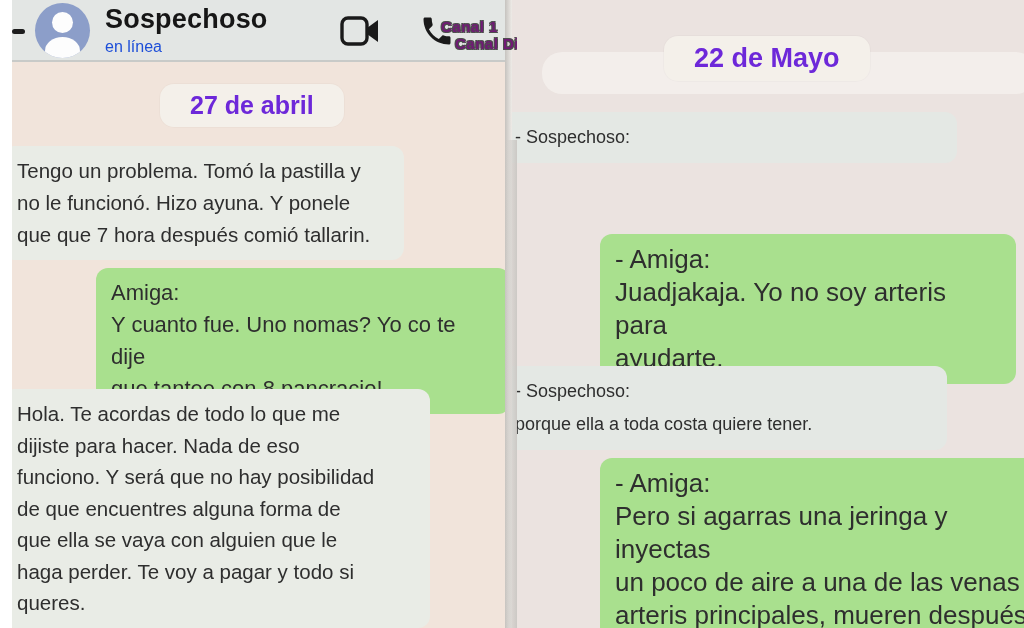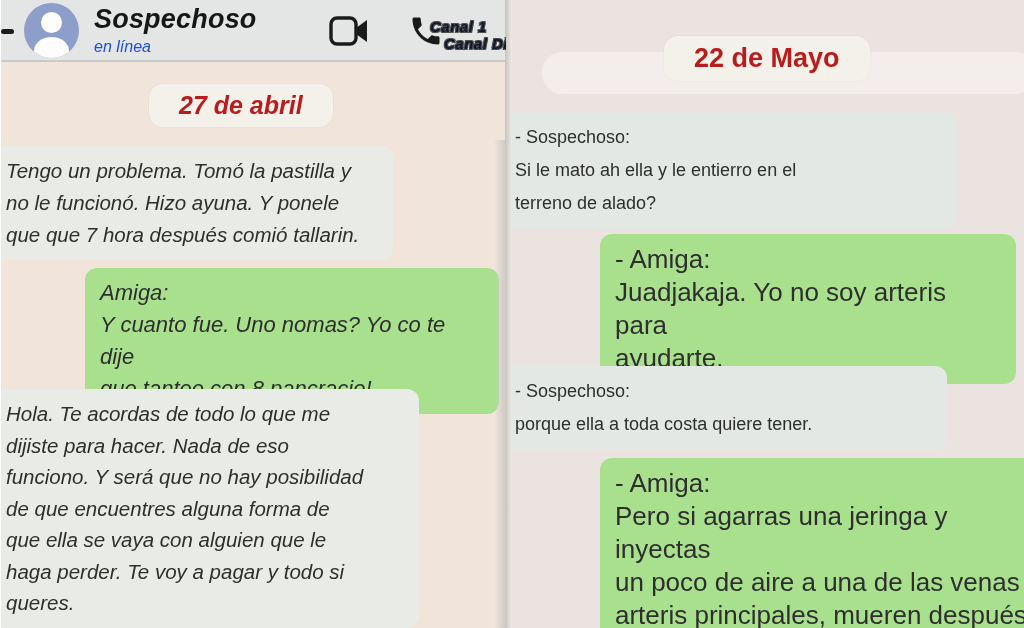--- a/index.html
+++ b/index.html
@@ -6,21 +6,21 @@
   * { box-sizing: border-box; }
   .canvas {
     position: relative;
     width: 1024px; height: 628px;
     overflow: hidden;
     font-family: "Liberation Sans", "DejaVu Sans", sans-serif;
     color: var(--text, #2e2e2e);
     background:#fff;
   }
   .panel { position:absolute; top:0; height:628px; overflow:hidden; }
-  .panel-left { left:1px; width:505px; background: var(--left-bg, #f1e4db); font-style: italic; }
+  .panel-left { left:12px; width:505px; background: var(--left-bg, #f1e4db); }
   .panel-right { left:512px; width:512px; background: var(--right-bg, #ebe3e0); }
   .divider { position:absolute; left:505px; top:0; width:7px; height:628px;
              background: linear-gradient(90deg,#c6c3bf,#eeebe7); }
 
   
   .header {
     position:absolute; left:0; top:0; width:505px; height:62px;
     background: var(--header-bg, #e3e6e4);
     border-bottom: 2px solid #c8cac8;
   }
@@ -32,31 +32,31 @@
                   border-radius:50%; background:#fdfdfd; }
   .avatar .body { position:absolute; left:10px; top:34px; width:35px; height:28px;
                   border-radius:50% 50% 0 0; background:#fdfdfd; }
   .contact-name { position:absolute; left:93px; top:4px; font-size:27px; font-weight:600;
                   color:#161616; letter-spacing:0.2px; }
   .contact-status { position:absolute; left:93px; top:38px; font-size:16px; color:#1d4ed8; }
   .icon-video { position:absolute; left:327px; top:14px; width:42px; height:34px; }
   .icon-phone { position:absolute; left:407px; top:13px; width:36px; height:36px; }
   .watermark { position:absolute; left:429px; top:18px; width:90px; font-size:15px;
                font-weight:700; line-height:17px; letter-spacing:0.5px;
-               color:#0f172a;
+               color:#701a75;
                text-shadow:-1px -1px 0 #4e4e4e, 1px -1px 0 #4e4e4e,
                            -1px 1px 0 #4e4e4e, 1px 1px 0 #4e4e4e;
                z-index:5; white-space:nowrap; }
   .watermark .wm2 { display:block; margin-left:14px; }
 
   
   .date-pill {
     position:absolute; padding:7px 30px; border-radius:14px;
     background: var(--date-pill-bg, #f4f0ea);
-    font-weight:700; color:#b91c1c; box-shadow:0 0 0 1px rgba(0,0,0,0.02);
+    font-weight:700; color:#6d28d9; box-shadow:0 0 0 1px rgba(0,0,0,0.02);
   }
   .bubble { position:absolute; border-radius:12px; padding:9px 15px;
             color: var(--text, #2e2e2e); }
   .bubble .msg-text, .bubble .msg-sender { white-space: pre-line; }
   .in-l  { background: var(--incoming-bubble, #e9ece6); font-size:20.5px; line-height:32px; }
   .in-r  { background: var(--incoming-bubble-right, #e4e8e4); font-size:18px; line-height:33px; }
   .out-l { background: var(--green-bubble, #a9e08e); font-size:22px; line-height:32px; }
   .out-r { background: var(--green-bubble, #a9e08e); font-size:26px; line-height:33px; }
 
   .edge-shade { position:absolute; right:0; top:140px; bottom:0; width:12px;
@@ -125,22 +125,20 @@
   <div class="divider"></div>
 
   <div class="panel panel-right">
 
     <div class="top-band"></div>
 
     <div class="date-pill" style="left:152px; top:36px; font-size:27px;">22 de Mayo</div>
 
     <div class="bubble in-r" style="left:-12px; top:112px; width:457px;">
       <div class="msg-sender">- Sospechoso:</div>
-      <div class="msg-text">Si le mato ah ella y le entierro en el
-terreno de alado?</div>
     </div>
 
     <div class="bubble out-r" style="left:88px; top:234px; width:416px;">
       <div class="msg-sender">- Amiga:</div>
       <div class="msg-text">Juadjakaja. Yo no soy arteris para
 ayudarte.</div>
     </div>
 
     <div class="bubble in-r" style="left:-12px; top:366px; width:447px;">
       <div class="msg-sender">- Sospechoso:</div>

